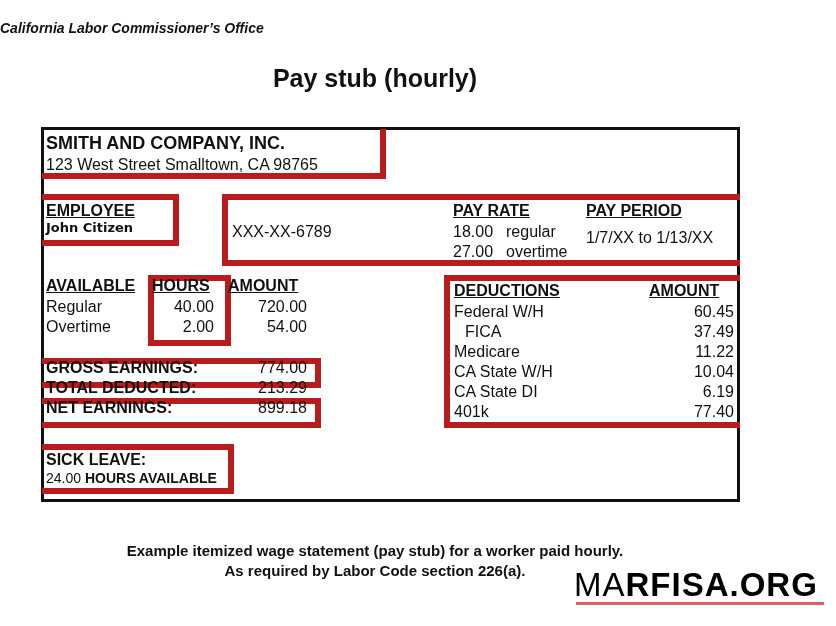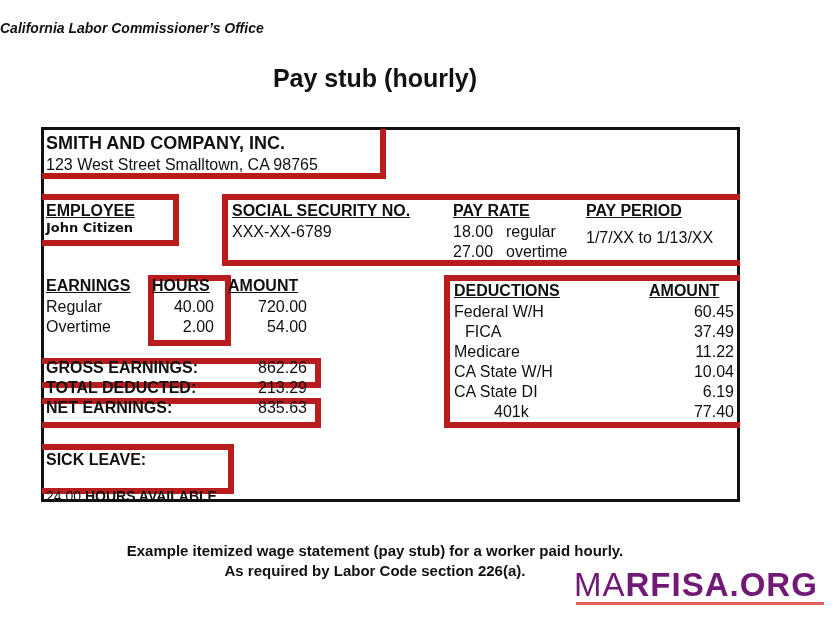--- a/index.html
+++ b/index.html
@@ -7,21 +7,21 @@
          font-family:"Liberation Sans", sans-serif; color:#111; }
   .abs { position:absolute; }
   .title1 { left:0; width:750px; top:20px; text-align:left; font-weight:bold; font-size:14px;font-style:italic; }
   .title2 { left:0; width:750px; top:64px; text-align:center; font-weight:bold; font-size:25px; }
   .frame { left:41px; top:127px; width:693px; height:369px; border:3px solid #111; }
   .box { border:6px solid #b91c1c; }
   .u { text-decoration:underline; font-weight:bold; }
   .t16 { font-size:16px; }
   .r { text-align:right; }
   .caption { left:0; width:750px; text-align:center; font-weight:bold; font-size:15px; }
-  .logo { left:574px; top:566px; font-size:33px; color:#701a75; letter-spacing:1px; }
+  .logo { left:574px; top:566px; font-size:33px; color:#000000; letter-spacing:1px; }
   .logo b { font-weight:bold; }
   .logo-line { left:576px; top:602px; width:248px; height:3px; background:#e4605a; }
 </style>
 </head>
 <body>
 
 <div class="abs title1">California Labor Commissioner’s Office</div>
 <div class="abs title2">Pay stub (hourly)</div>
 
 <div class="abs frame"></div>
@@ -30,76 +30,75 @@
   <div class="abs" style="left:4px;top:4px;font-size:18px;font-weight:bold;">SMITH AND COMPANY, INC.</div>
   <div class="abs" style="left:4px;top:27px;font-size:16px;">123 West Street Smalltown, CA  98765</div>
 </div>
 
 <div class="abs box" style="left:42px;top:194px;width:131px;height:40px;border-left:none;">
   <div class="abs t16 u" style="left:4px;top:2px;">EMPLOYEE</div>
   <div class="abs" style="left:4px;top:20px;font-size:13px;font-weight:bold;font-family:'DejaVu Sans',sans-serif;">John Citizen</div>
 </div>
 
 <div class="abs box" style="left:222px;top:194px;width:512px;height:60px;border-right:none;">
-  <div class="abs t16 u" style="left:4px;top:2px;">SOCIAL SECURITY NO.</div>
   <div class="abs t16" style="left:4px;top:23px;">XXX-XX-6789</div>
 
   <div class="abs t16 u" style="left:225px;top:2px;">PAY RATE</div>
   <div class="abs t16" style="left:225px;top:23px;">18.00</div>
   <div class="abs t16" style="left:278px;top:23px;">regular</div>
   <div class="abs t16" style="left:225px;top:43px;">27.00</div>
   <div class="abs t16" style="left:278px;top:43px;">overtime</div>
 
   <div class="abs t16 u" style="left:358px;top:2px;">PAY PERIOD</div>
   <div class="abs t16" style="left:358px;top:29px;">1/7/XX to 1/13/XX</div>
 </div>
 
-<div class="abs t16 u" style="left:46px;top:277px;">EARNINGS</div>
+<div class="abs t16 u" style="left:46px;top:277px;">AVAILABLE</div>
 <div class="abs box" style="left:148px;top:275px;width:71px;height:59px;"></div>
 <div class="abs t16 u" style="left:152px;top:277px;">HOURS</div>
 <div class="abs t16 u" style="left:228px;top:277px;">AMOUNT</div>
 
 <div class="abs t16" style="left:46px;top:298px;">Regular</div>
 <div class="abs t16 r" style="left:150px;width:64px;top:298px;">40.00</div>
 <div class="abs t16 r" style="left:230px;width:77px;top:298px;">720.00</div>
 <div class="abs t16" style="left:46px;top:318px;">Overtime</div>
 <div class="abs t16 r" style="left:150px;width:64px;top:318px;">2.00</div>
 <div class="abs t16 r" style="left:230px;width:77px;top:318px;">54.00</div>
 
 <div class="abs box" style="left:42px;top:358px;width:273px;height:18px;border-left:none;"></div>
 <div class="abs box" style="left:42px;top:398px;width:273px;height:18px;border-left:none;"></div>
 <div class="abs t16" style="left:46px;top:359px;font-weight:bold;">GROSS EARNINGS:</div>
-<div class="abs t16 r" style="left:230px;width:77px;top:359px;">862.26</div>
+<div class="abs t16 r" style="left:230px;width:77px;top:359px;">774.00</div>
 <div class="abs t16" style="left:46px;top:379px;font-weight:bold;">TOTAL DEDUCTED:</div>
 <div class="abs t16 r" style="left:230px;width:77px;top:379px;">213.29</div>
 <div class="abs t16" style="left:46px;top:399px;font-weight:bold;">NET EARNINGS:</div>
-<div class="abs t16 r" style="left:230px;width:77px;top:399px;">835.63</div>
+<div class="abs t16 r" style="left:230px;width:77px;top:399px;">899.18</div>
 
 <div class="abs box" style="left:42px;top:444px;width:186px;height:38px;border-left:none;">
   <div class="abs t16" style="left:4px;top:1px;font-weight:bold;">SICK LEAVE:</div>
-  <div class="abs" style="left:4px;top:20px;font-size:14px;white-space:nowrap;margin-top:18px;">
+  <div class="abs" style="left:4px;top:20px;font-size:14px;white-space:nowrap;">
     <span>24.00</span>
     <b>HOURS AVAILABLE</b>
   </div>
 </div>
 
 <div class="abs box" style="left:444px;top:275px;width:290px;height:141px;border-right:none;">
   <div class="abs t16 u" style="left:4px;top:1px;">DEDUCTIONS</div>
   <div class="abs t16 u" style="left:199px;top:1px;">AMOUNT</div>
   <div class="abs t16" style="left:4px;top:22px;">Federal W/H</div>
   <div class="abs t16 r" style="left:200px;width:84px;top:22px;">60.45</div>
   <div class="abs t16" style="left:15px;top:42px;">FICA</div>
   <div class="abs t16 r" style="left:200px;width:84px;top:42px;">37.49</div>
   <div class="abs t16" style="left:4px;top:62px;">Medicare</div>
   <div class="abs t16 r" style="left:200px;width:84px;top:62px;">11.22</div>
   <div class="abs t16" style="left:4px;top:82px;">CA State W/H</div>
   <div class="abs t16 r" style="left:200px;width:84px;top:82px;">10.04</div>
   <div class="abs t16" style="left:4px;top:102px;">CA State DI</div>
   <div class="abs t16 r" style="left:200px;width:84px;top:102px;">6.19</div>
-  <div class="abs t16" style="left:4px;top:122px;margin-left:40px;">401k</div>
+  <div class="abs t16" style="left:4px;top:122px;">401k</div>
   <div class="abs t16 r" style="left:200px;width:84px;top:122px;">77.40</div>
 </div>
 
 <div class="abs caption" style="top:542px;">Example itemized wage statement (pay stub) for a worker paid hourly.</div>
 <div class="abs caption" style="top:562px;">As required by Labor Code section 226(a).</div>
 
 <div class="abs logo">
   <span>MA</span><b>RFISA.ORG</b>
 </div>
 <div class="abs logo-line"></div>

